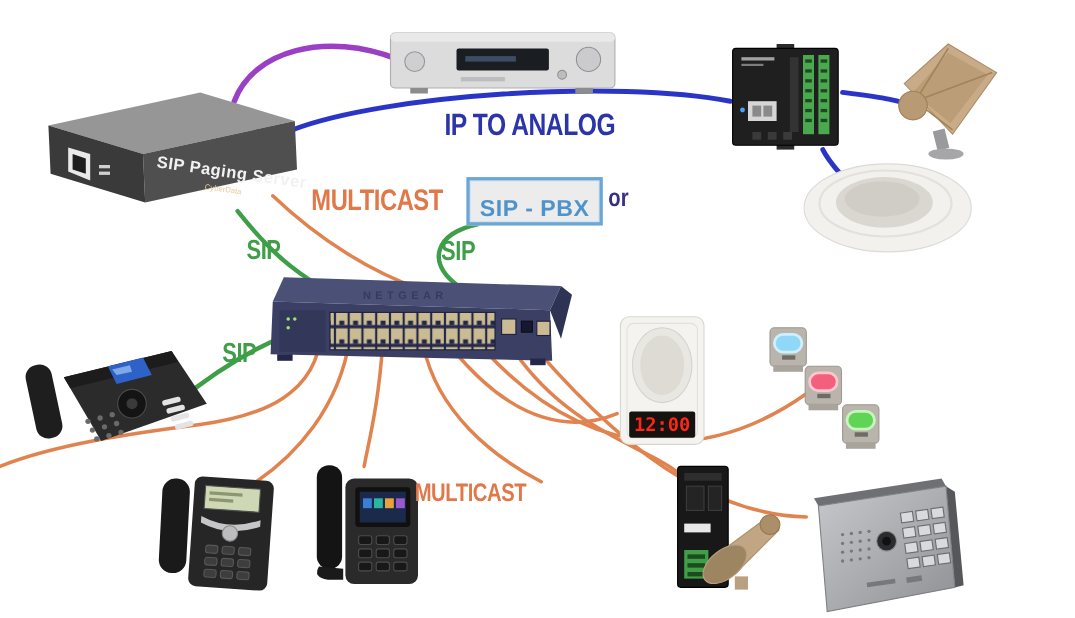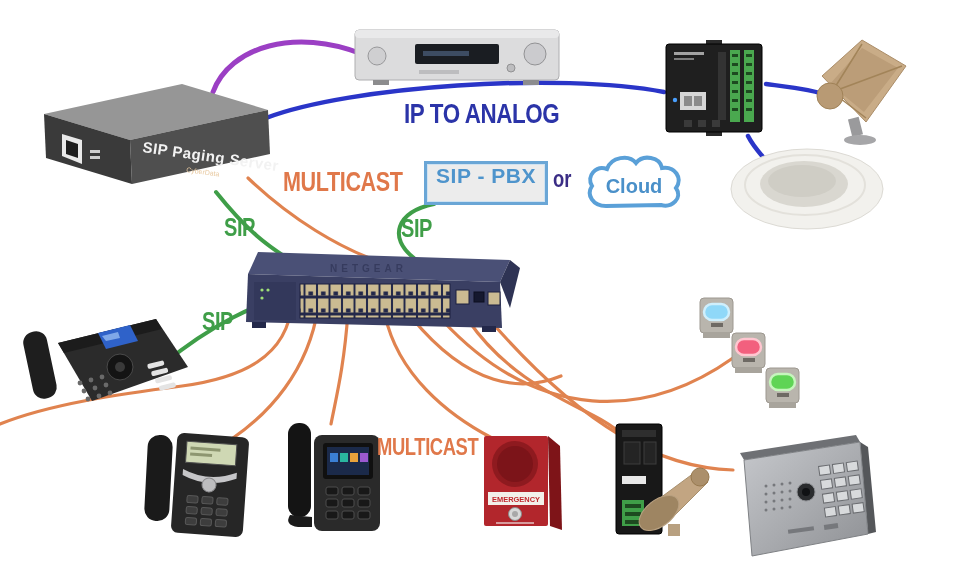--- a/index.html
+++ b/index.html
@@ -8,21 +8,21 @@
   .layer{position:absolute;left:0;top:0;}
   .dev{position:absolute;}
   .dev svg{display:block;overflow:visible;}
   .lbl{position:absolute;font-weight:800;white-space:nowrap;line-height:1;
        transform:scaleX(.8);transform-origin:left center;letter-spacing:-.5px;}
   .lbl-orange{color:#e0784a;}
   .lbl-green{color:#3f9e48;}
   .lbl-blue{color:#2b34a8;}
   .lbl-or{color:#3a2d85;letter-spacing:0;}
   .pbx-box{position:absolute;left:424px;top:161px;width:124px;height:44px;border:3px solid #6aa6d6;
-       background:#ececec;display:flex;align-items:flex-start;justify-content:center;box-sizing:border-box;
+       background:#ececec;display:flex;align-items:flex-end;justify-content:center;box-sizing:border-box;
        box-shadow:0 0 0 1px #cfe2f1 inset;}
   .pbx-box span{color:#4e94cc;font-weight:800;font-size:21px;letter-spacing:.5px;}
   .cables path{fill:none;stroke-linecap:round;}
   .c-purple{stroke:#9b3fc4;stroke-width:5;}
   .c-blue{stroke:#2a35c8;stroke-width:4.5;}
   .c-green{stroke:#3f9e48;stroke-width:4;}
   .c-orange{stroke:#e0834f;stroke-width:3.2;}
 </style>
 </head>
 <body>
@@ -158,26 +158,20 @@
       <rect x="246" y="46" width="12" height="13" fill="#cbbb92" stroke="#1c2140"></rect>
       <rect x="10" y="76" width="14" height="6" fill="#23284a"></rect>
       <rect x="240" y="80" width="14" height="6" fill="#23284a"></rect>
     </svg>
   </div>
 
   <div class="pbx-box">
     <span>SIP - PBX</span>
   </div>
   <div class="lbl lbl-or" style="left:553px;top:168px;font-size:23px;">or</div>
-  <div class="dev" style="left:582px;top:150px;">
-    <svg width="104" height="68" viewBox="0 0 104 68">
-      <path d="M 24,56 C 11,56 4,45 10,36 C 4,26 14,15 25,19 C 29,7 47,4 54,13 C 61,4 78,7 80,18 C 93,16 101,28 94,38 C 101,48 90,58 79,55 Z" fill="#ffffff" stroke="#5aa0d8" stroke-width="4"></path>
-      <text x="52" y="43" text-anchor="middle" font-size="20" font-weight="bold" fill="#4a90c9" font-family="Liberation Sans, sans-serif">Cloud</text>
-    </svg>
-  </div>
 
   <div class="dev" style="left:22px;top:303px;">
     <svg width="172" height="120" viewBox="0 0 172 120">
       <rect x="6" y="28" width="24" height="68" rx="11" fill="#1e1e1e" transform="rotate(-12 18 62)"></rect>
       <polygon points="36,40 134,16 166,64 70,98" fill="#2b2b2b"></polygon>
       <polygon points="36,40 134,16 140,26 42,50" fill="#1c1c1c"></polygon>
       <polygon points="76,30 108,22 116,38 84,46" fill="#2f62c9"></polygon>
       <polygon points="80,33 96,29 98,35 84,38" fill="#7fa8e8"></polygon>
       <circle cx="98" cy="64" r="13" fill="#141414" stroke="#4a4a4a"></circle>
       <circle cx="98" cy="64" r="5" fill="#3a3a3a"></circle>
@@ -246,34 +240,31 @@
         <rect x="50" y="80" width="12" height="8" rx="2"></rect>
           <rect x="66" y="80" width="12" height="8" rx="2"></rect>
           <rect x="82" y="80" width="12" height="8" rx="2"></rect>
         <rect x="50" y="92" width="12" height="8" rx="2"></rect>
           <rect x="66" y="92" width="12" height="8" rx="2"></rect>
           <rect x="82" y="92" width="12" height="8" rx="2"></rect>
       </g>
     </svg>
   </div>
 
-  <div class="dev" style="left:480px;top:430px;">
-    <svg width="88" height="104" viewBox="0 0 88 104">
-      <polygon points="68,6 80,16 82,100 70,96" fill="#7e1418"></polygon>
-      <rect x="4" y="6" width="64" height="90" rx="2" fill="#b2262c"></rect>
-      <circle cx="35" cy="34" r="23" fill="#8e1a1f"></circle>
-      <circle cx="35" cy="34" r="18" fill="#7c1419"></circle>
-      <rect x="8" y="62" width="56" height="13" fill="#f2f0ea"></rect>
-      <text x="36" y="71.5" text-anchor="middle" font-size="8" font-weight="bold" fill="#c0272d" font-family="Liberation Sans, sans-serif" textLength="48" lengthAdjust="spacingAndGlyphs">EMERGENCY</text>
-      <circle cx="35" cy="84" r="6.5" fill="#d8d8d8" stroke="#8a8a8a"></circle>
-      <circle cx="35" cy="84" r="3" fill="#a8a8a8"></circle>
-      <rect x="16" y="92" width="38" height="2" fill="#e0b9ba" opacity=".8"></rect>
-    </svg>
-  </div>
-
+
+  <div class="dev" style="left:558px;top:286px;">
+    <svg width="90" height="124" viewBox="0 0 90 124">
+      <rect x="6" y="2" width="76" height="116" rx="8" fill="#f4f3ef" stroke="#d8d6d0"></rect>
+      <rect x="12" y="8" width="64" height="104" rx="6" fill="none" stroke="#e2e0da"></rect>
+      <ellipse cx="44" cy="46" rx="27" ry="34" fill="#e9e7e1" stroke="#d5d3cc"></ellipse>
+      <ellipse cx="44" cy="46" rx="20" ry="27" fill="#dddbd4"></ellipse>
+      <rect x="14" y="88" width="60" height="24" rx="2" fill="#15120f"></rect>
+      <text x="44" y="106" text-anchor="middle" font-size="17" font-weight="bold" fill="#ff2617" font-family="DejaVu Sans Mono, monospace">12:00</text>
+    </svg>
+  </div>
 
   <div class="dev" style="left:698px;top:296px;">
     <svg width="38" height="44" viewBox="0 0 38 44">
       <rect x="2" y="2" width="33" height="35" rx="4" fill="#b9b5ad" stroke="#9d9890"></rect>
       <rect x="5" y="36" width="27" height="6" fill="#a8a49c"></rect>
       <rect x="6" y="8" width="25" height="16" rx="8" fill="#8fd8f8" stroke="#cfeffc" stroke-width="2.5"></rect>
       <rect x="13" y="27" width="12" height="4" fill="#6e6a64"></rect>
     </svg>
   </div>
   <div class="dev" style="left:730px;top:331px;">

